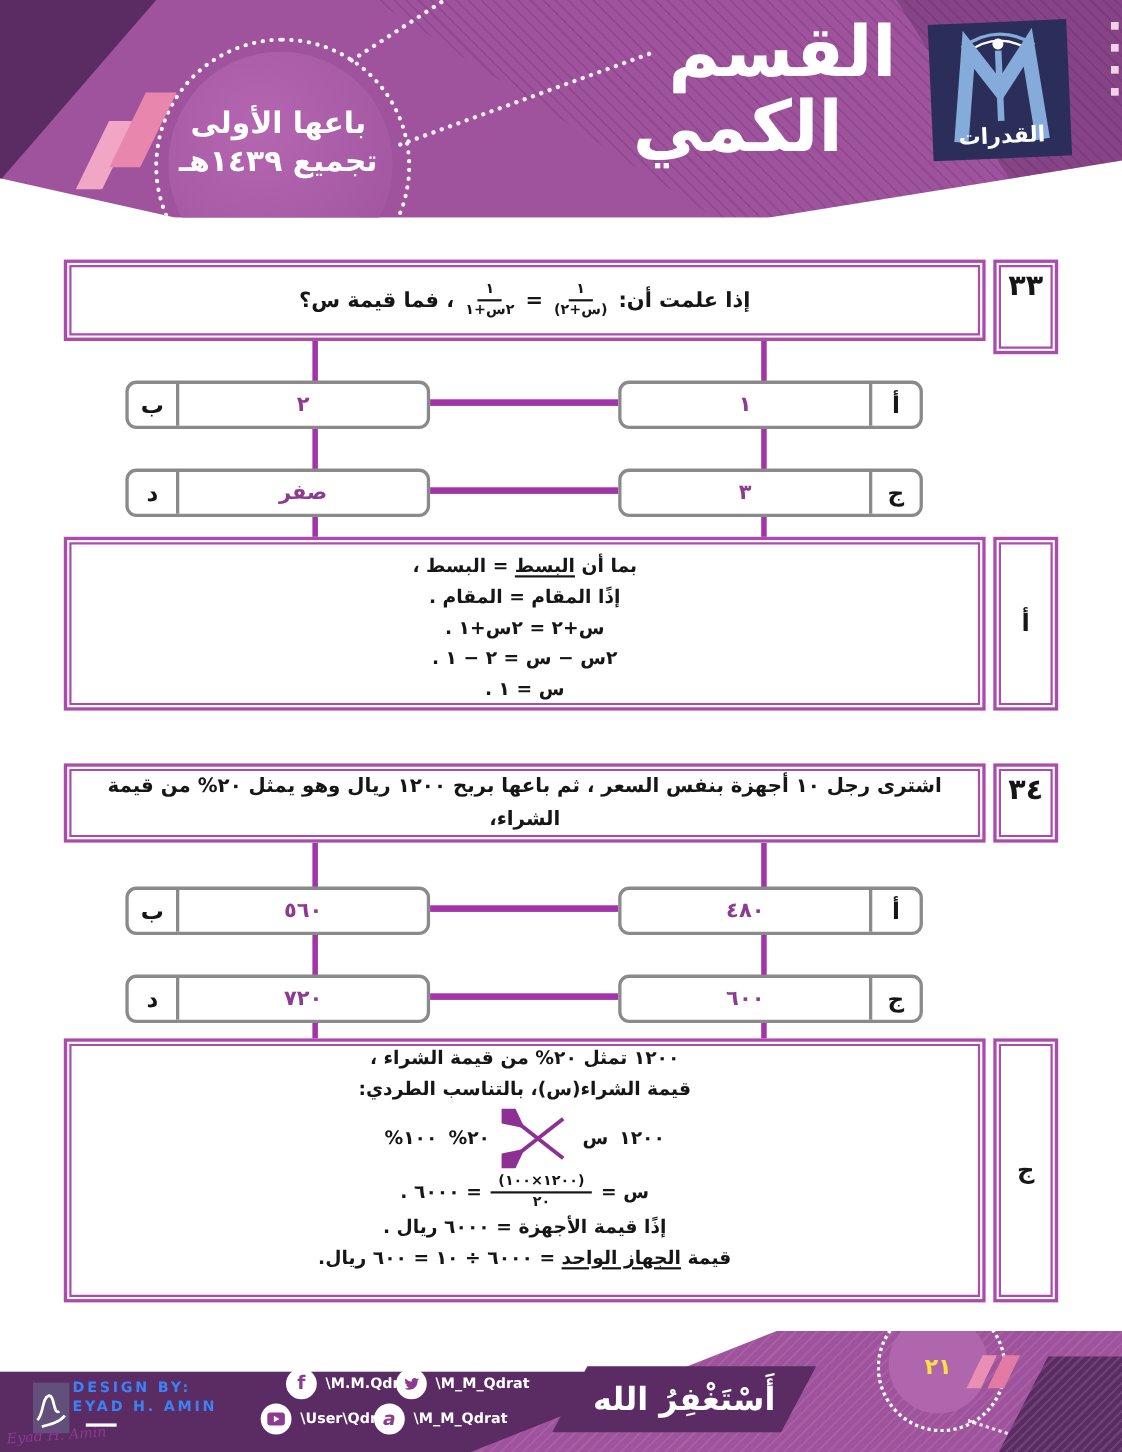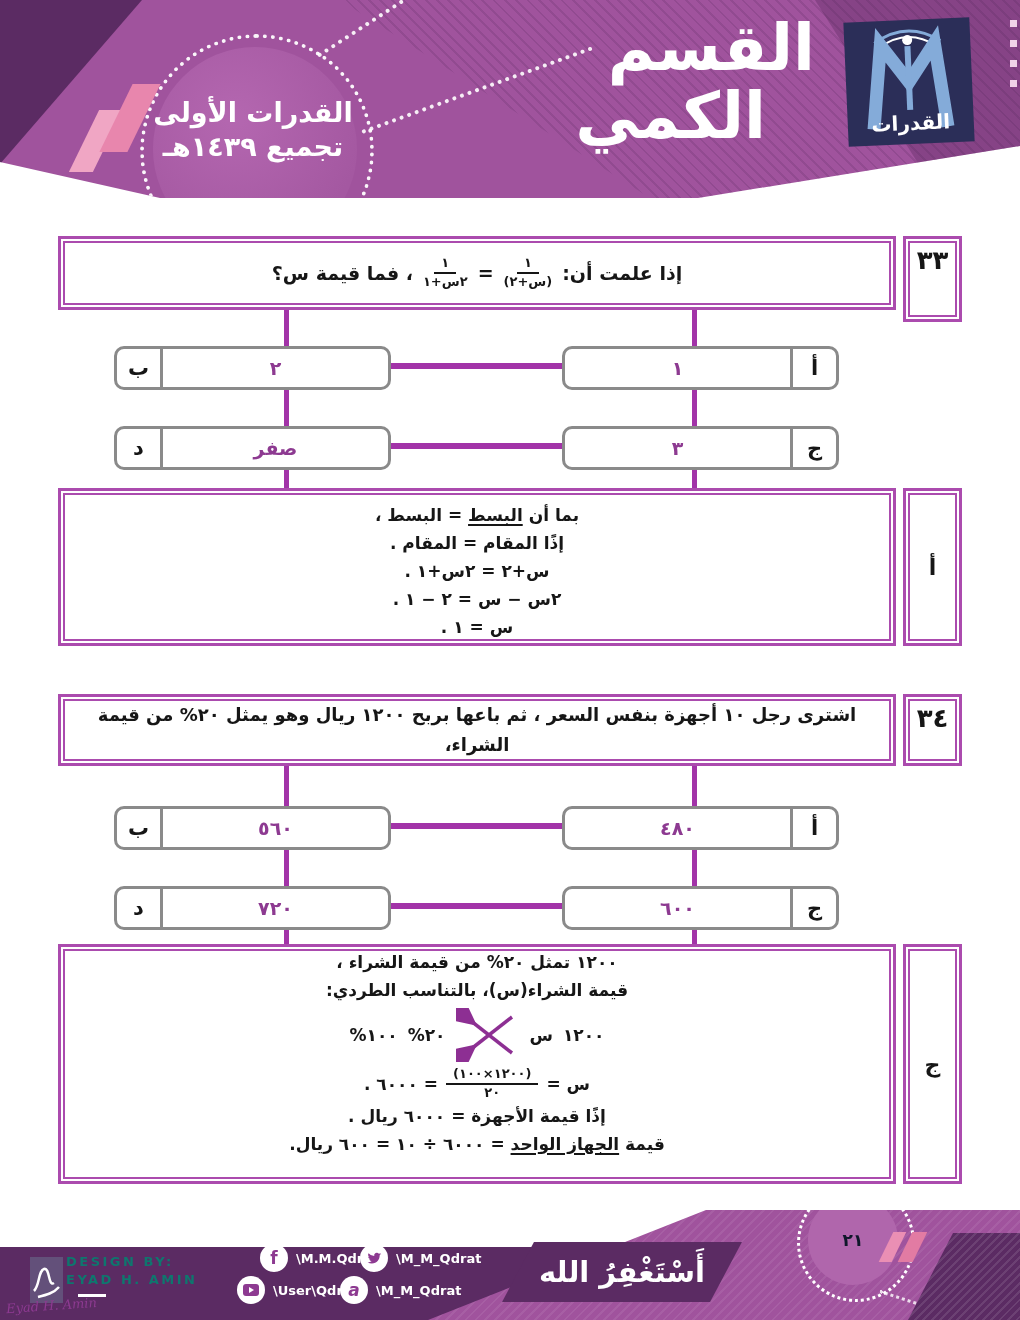--- a/index.html
+++ b/index.html
@@ -72,35 +72,35 @@
 
   
   .f-darkband{position:absolute;left:0;top:1247px;width:600px;height:73px;background:#5b2b63;}
   .f-light{position:absolute;left:0;top:1210px;width:1020px;height:110px;background:#a0539d;
        clip-path:polygon(428px 110px,706px 0,1020px 0,1020px 110px);}
   .f-light-stripes{position:absolute;inset:0;
        background:repeating-linear-gradient(135deg,rgba(255,255,255,.07) 0 2px,transparent 2px 7px);}
   .f-ring{position:absolute;left:797px;top:-26px;width:112px;height:112px;border-radius:50%;
        border:3px dotted #fff;}
   .f-circle{position:absolute;left:808px;top:-15px;width:90px;height:90px;border-radius:50%;background:#b066ac;}
-  .f-page{position:absolute;left:808px;top:20px;width:90px;text-align:center;color:#0f172a;
-       font-weight:bold;font-size:17px;}
+  .f-page{position:absolute;left:808px;top:20px;width:90px;text-align:center;color:#fde047;
+       font-weight:bold;font-size:20px;}
   .f-pink{position:absolute;transform:skewX(-26deg);}
   .f-pink1{left:886px;top:22px;width:13px;height:30px;background:#ea8fb4;}
   .f-pink2{left:905px;top:22px;width:15px;height:30px;background:#e27ba3;}
   .f-ray{position:absolute;left:880px;top:80px;width:140px;border-top:3px dotted rgba(255,255,255,.8);
        transform:rotate(18deg);transform-origin:left center;}
   .f-darkright{position:absolute;left:898px;top:1225px;width:122px;height:95px;background:#5b2b63;
        clip-path:polygon(10px 95px,55px 8px,122px 8px,122px 95px);}
   .f-darkright-stripes{position:absolute;inset:0;
        background:repeating-linear-gradient(135deg,rgba(255,255,255,.10) 0 2px,transparent 2px 6px);}
   .f-callig{position:absolute;left:518px;top:1242px;width:208px;height:60px;background:#5b2b63;
        transform:skewX(-28deg);display:flex;align-items:center;justify-content:center;}
   .f-callig span{transform:skewX(28deg);color:#fff;font-size:29px;font-weight:bold;direction:rtl;white-space:nowrap;}
-  .f-credit{position:absolute;color:#0f766e;font-weight:bold;font-size:13px;letter-spacing:2.5px;white-space:nowrap;}
+  .f-credit{position:absolute;color:#3b82f6;font-weight:bold;font-size:13px;letter-spacing:2.5px;white-space:nowrap;}
   .f-credit1{left:66px;top:1254px;} .f-credit2{left:66px;top:1272px;}
   .f-underline{position:absolute;left:78px;top:1294px;width:28px;height:3px;background:#fff;}
   .f-minilogo{position:absolute;left:30px;top:1257px;width:33px;height:46px;background:#63507a;}
   .f-sign{position:absolute;left:6px;top:1298px;color:#8d3a91;font-style:italic;font-size:13px;
        font-family:"DejaVu Serif",serif;transform:rotate(-4deg);white-space:nowrap;}
   .soc{position:absolute;display:flex;align-items:center;gap:8px;}
   .soc-circle{width:28px;height:28px;border-radius:50%;background:#fff;color:#8d3a91;
        display:flex;align-items:center;justify-content:center;font-weight:bold;font-size:17px;flex:none;}
   .soc-label{color:#fff;font-weight:bold;font-size:13px;white-space:nowrap;}
   .yt-btn{width:16px;height:12px;background:#8d3a91;border-radius:3px;display:flex;
@@ -114,21 +114,21 @@
 <div class="page">
 
   <div class="header">
     <div class="hdr-stripes"></div>
     <div class="hdr-darkright"></div>
     <div class="hdr-tri"></div>
     <div class="ray ray1"></div>
     <div class="ray ray2"></div>
     <div class="badge-ring"></div>
     <div class="badge-fill"></div>
-    <div class="badge-t badge-t1" dir="rtl">القدرات الأولى</div>
+    <div class="badge-t badge-t1" dir="rtl">باعها الأولى</div>
     <div class="badge-t badge-t2" dir="rtl">تجميع ١٤٣٩هـ</div>
     <div class="pink pink1"></div>
     <div class="pink pink2"></div>
     <div class="title title2" dir="rtl">الكمي</div>
     <div class="title title1" dir="rtl">القسم</div>
     <div class="logo">
       <svg viewBox="0 0 126 124" width="126" height="124">
         <path d="M30,22 Q63,0 96,22" fill="none" stroke="#84abd9" stroke-width="3"></path>
         <path d="M34,27 Q63,7 92,27" fill="none" stroke="#ffffff" stroke-width="2"></path>
         <path d="M26,108 L36,24 L63,62 L90,24 L100,108" fill="none" stroke="#84abd9" stroke-width="13"></path>

